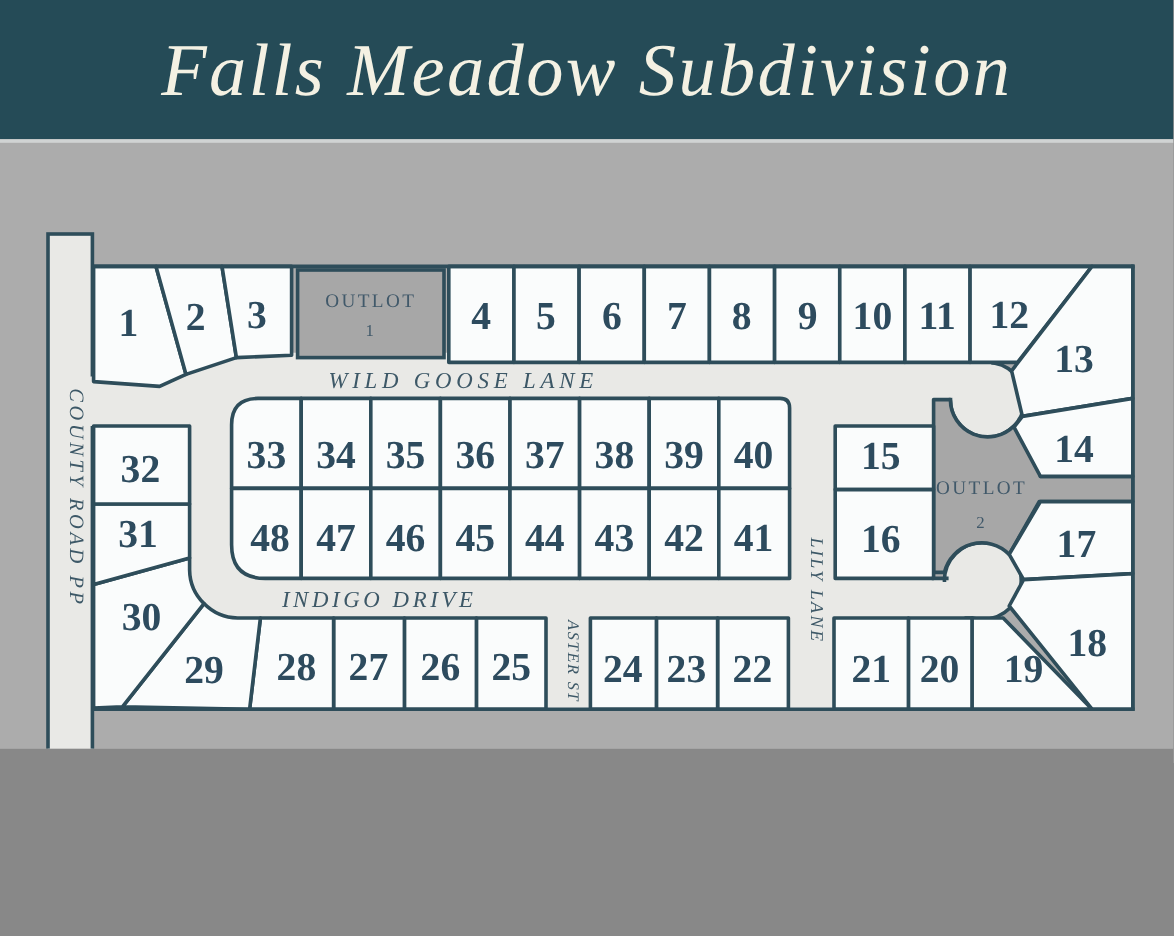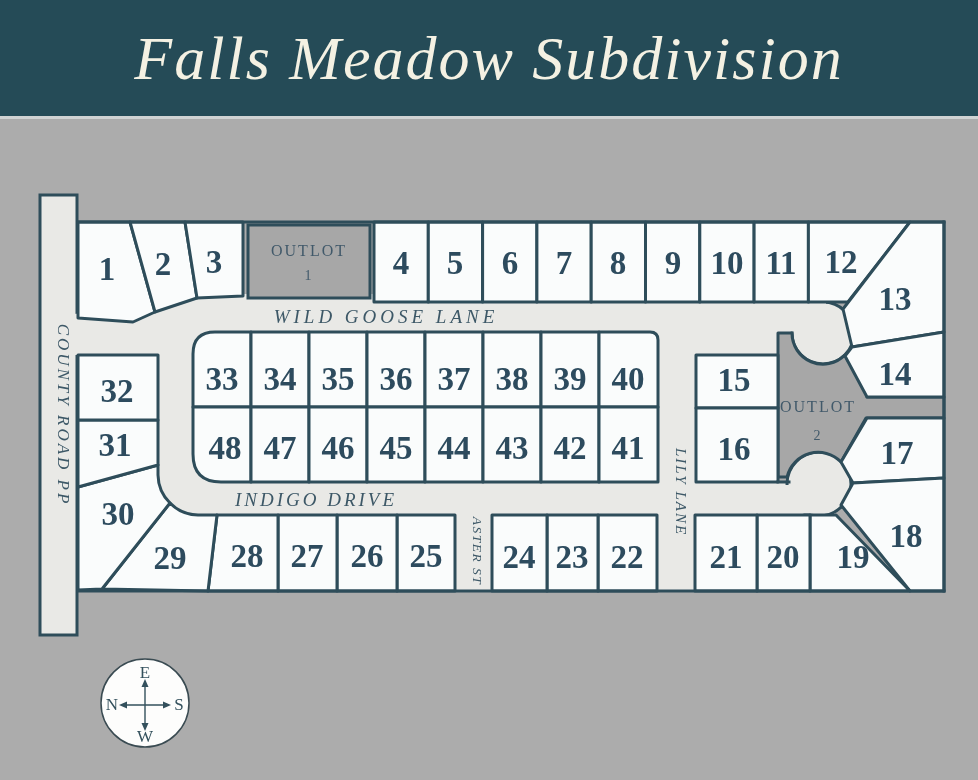--- a/index.html
+++ b/index.html
@@ -1,20 +1,20 @@
 <!DOCTYPE html>
 <html style="--header: #254b57; --header-text: #f4f1e3; --bg: #acacac; --road: #e9e9e6; --lot: #fafcfc; --line: #2e4d5a; --outlot: #a7a7a7; --num: #2d4b5e;"><head>
 <meta charset="utf-8">
 <style>
   :root{
     --header:#254b57; --header-text:#f4f1e3; --bg:#acacac; --road:#e9e9e6;
     --lot:#fafcfc; --line:#2e4d5a; --outlot:#a7a7a7; --num:#2d4b5e; --street:#3d5867;
   }
   html,body{margin:0;padding:0;background:#888;}
-  .page{width:978px;height:780px;position:relative;overflow:hidden;background:var(--bg);}
+  .page{width:978px;height:624px;position:relative;overflow:hidden;background:var(--bg);}
   svg{display:block;}
   text{user-select:none;}
   .title-text{font-family:"Liberation Serif",serif;font-style:italic;font-size:62px;
     fill:var(--header-text);text-anchor:middle;letter-spacing:2px;}
   .lot-num{font-family:"Liberation Serif",serif;font-weight:bold;font-size:33px;
     fill:var(--num);text-anchor:middle;}
   .street{font-family:"Liberation Serif",serif;font-style:italic;fill:var(--street);
     text-anchor:middle;}
   .street.wg{font-size:19px;letter-spacing:4px;}
   .street.ind{font-size:19px;letter-spacing:3px;}

